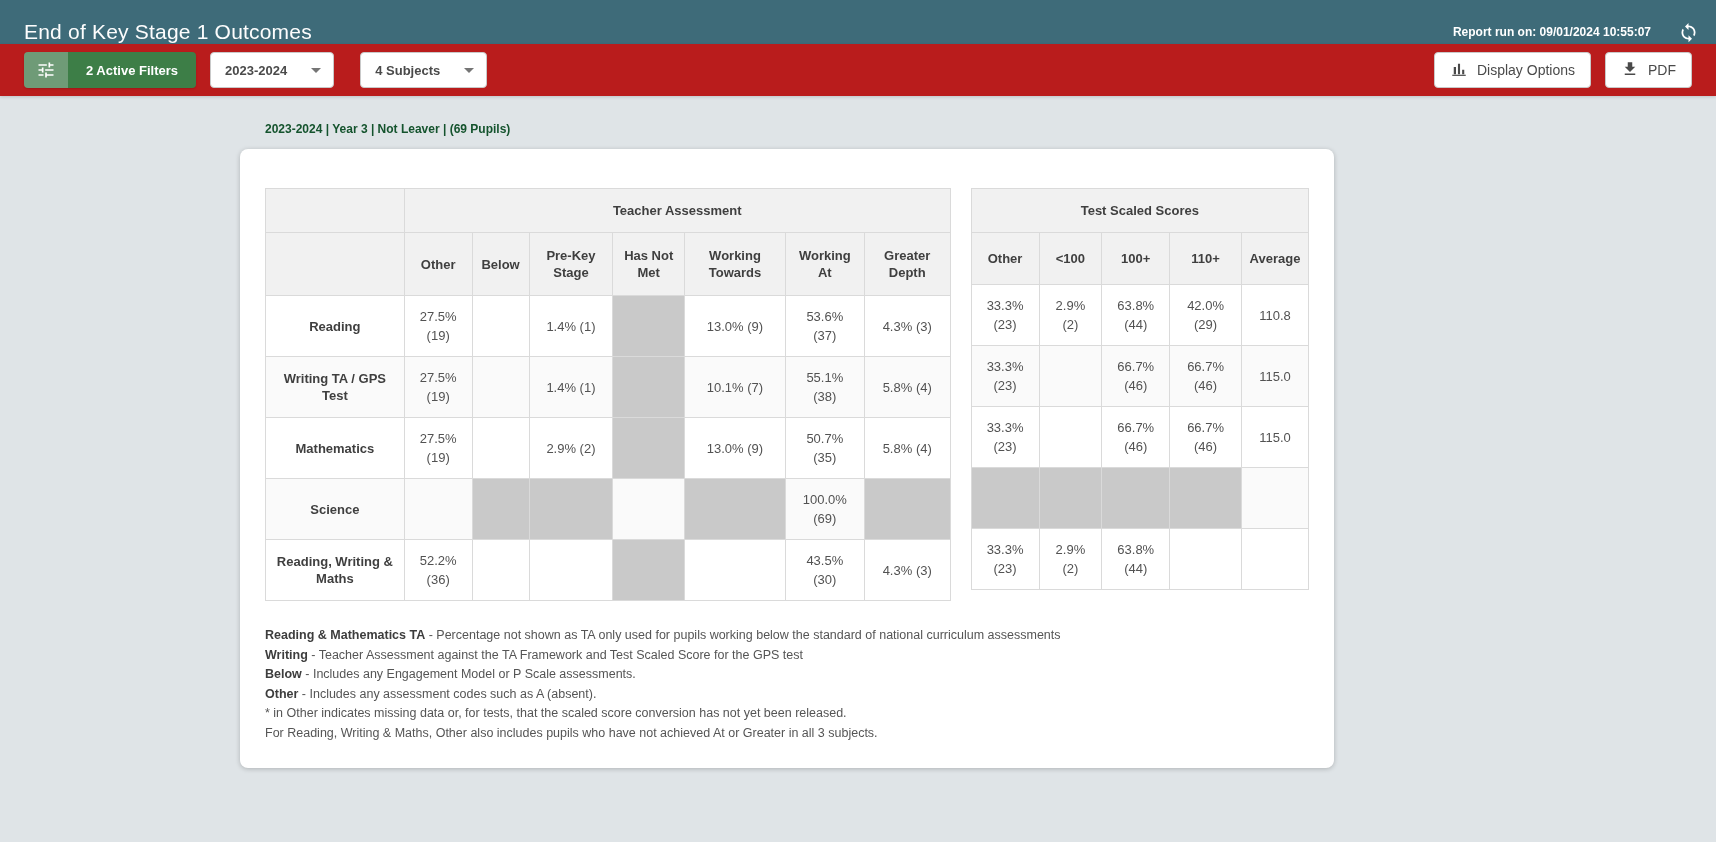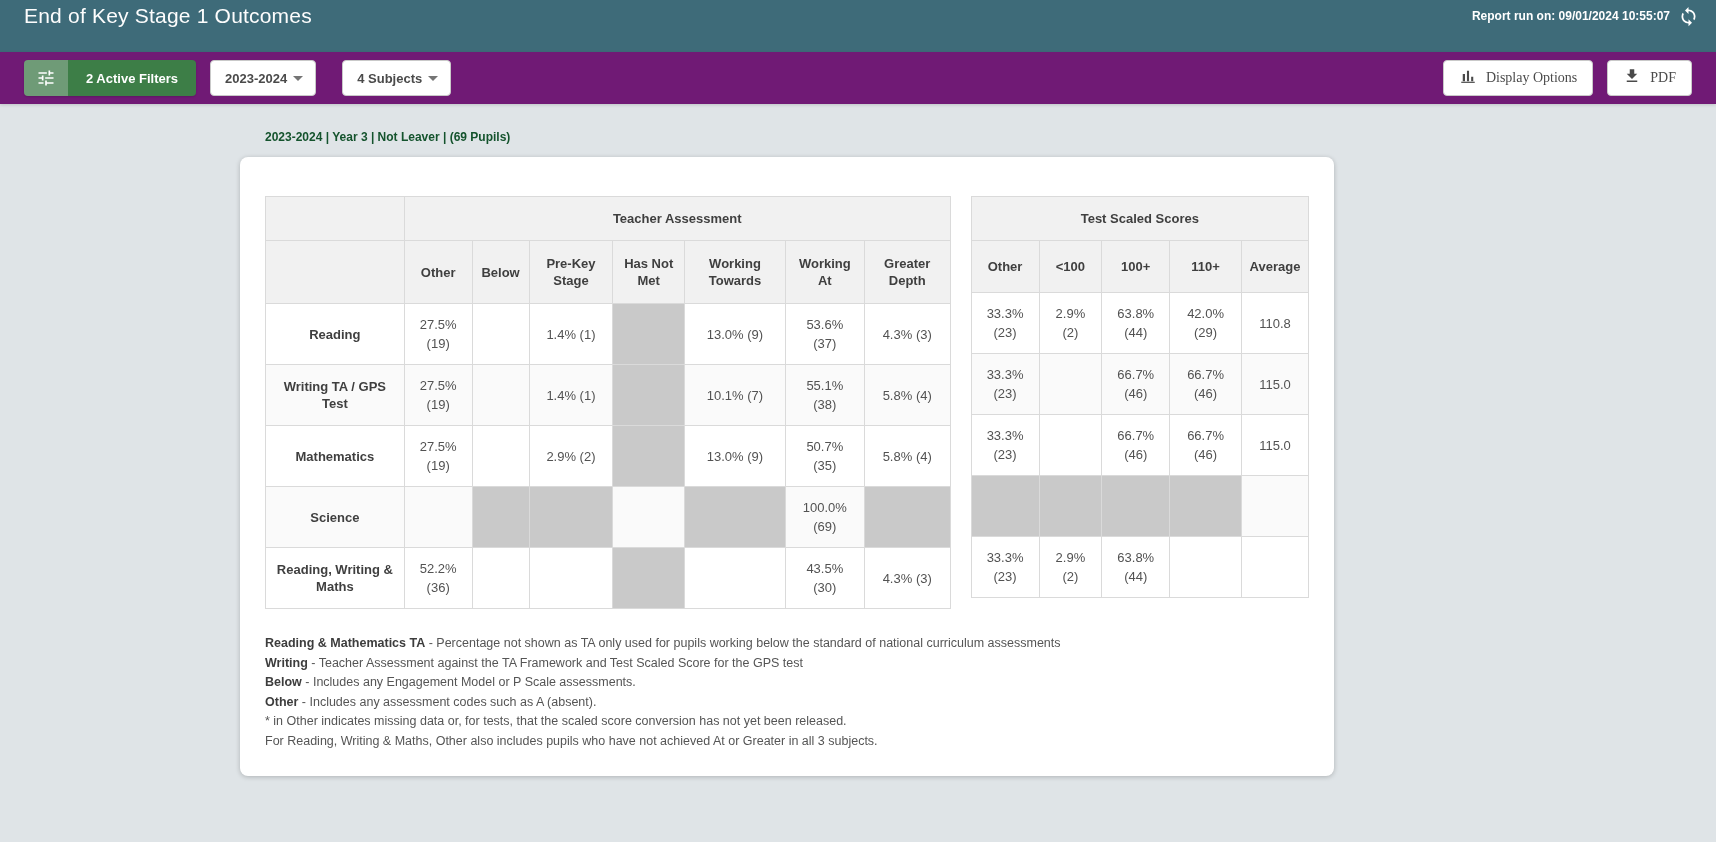--- a/index.html
+++ b/index.html
@@ -1,35 +1,35 @@
 <!DOCTYPE html>
 <html><head>
 <meta charset="utf-8">
 <style>
   *{box-sizing:border-box;margin:0;padding:0}
   html,body{width:1716px;height:842px}
   body{background:#dfe4e7;font-family:"Liberation Sans",sans-serif;overflow:hidden}
 
   
-  .app-header{height:52px;background:#3e6b79;display:flex;align-items:flex-start;justify-content:space-between;padding:4px 16px 0 24px}
+  .app-header{height:44px;background:#3e6b79;display:flex;align-items:flex-end;justify-content:space-between;padding:12px 16px 0 24px}
   .page-title{color:#fdfdfd;font-size:21px;font-weight:400;letter-spacing:.2px}
-  .header-right{display:flex;align-items:center;gap:6px}
+  .header-right{display:flex;align-items:center;gap:25px}
   .report-run{color:#fff;font-size:12px;font-weight:700}
   .refresh-btn{width:24px;height:24px;display:flex;align-items:center;justify-content:center;cursor:pointer}
 
   
-  .toolbar{height:52px;background:#701a75;display:flex;align-items:center;padding:0 24px;box-shadow:0 1px 3px rgba(0,0,0,.15);position:relative;z-index:2}
+  .toolbar{height:52px;background:#b91c1c;display:flex;align-items:center;padding:0 24px;box-shadow:0 1px 3px rgba(0,0,0,.15);position:relative;z-index:2}
   .filter-group{display:flex;height:36px;border-radius:4px;overflow:hidden;cursor:pointer;box-shadow:0 1px 2px rgba(0,0,0,.15)}
   .filter-icon-box{width:44px;background:#6f9b77;display:flex;align-items:center;justify-content:center}
   .filter-label{background:#3d7e47;color:#fff;font-weight:700;font-size:13px;display:flex;align-items:center;padding:0 18px;white-space:nowrap}
-  .dropdown{height:36px;background:#fff;border:1px solid #c9c9c9;border-radius:4px;display:flex;align-items:center;gap:6px;padding:0 12px 0 14px;margin-left:14px;font-size:13px;font-weight:700;color:#4a4a4a;cursor:pointer;white-space:nowrap}
+  .dropdown{height:36px;background:#fff;border:1px solid #c9c9c9;border-radius:4px;display:flex;align-items:center;gap:24px;padding:0 12px 0 14px;margin-left:14px;font-size:13px;font-weight:700;color:#4a4a4a;cursor:pointer;white-space:nowrap}
   .dropdown.second{margin-left:26px}
   .caret{width:0;height:0;border-left:5px solid transparent;border-right:5px solid transparent;border-top:5px solid #757575}
   .toolbar-right{margin-left:auto;display:flex;gap:14px}
-  .tb-btn{height:36px;background:#fff;border:1px solid #c9c9c9;border-radius:4px;display:flex;align-items:center;gap:9px;padding:0 15px;font-size:14px;color:#4a4a4a;cursor:pointer;font-family:Liberation Serif, serif;white-space:nowrap}
+  .tb-btn{height:36px;background:#fff;border:1px solid #c9c9c9;border-radius:4px;display:flex;align-items:center;gap:9px;padding:0 15px;font-size:14px;color:#4a4a4a;cursor:pointer;font-family:Liberation Sans, sans-serif;white-space:nowrap}
 
   
   .content{padding-left:240px}
   .breadcrumb{margin:26px 0 13px 25px;font-size:12px;font-weight:700;color:#14532d}
   .card{width:1094px;background:#fff;border-radius:8px;box-shadow:0 1px 5px rgba(0,0,0,.22);padding:39px 25px 25px}
   .tables{display:flex;gap:20px;align-items:flex-start}
 
   table{border-collapse:collapse;table-layout:fixed}
   th,td{border:1px solid #dadada;text-align:center;vertical-align:middle;font-size:13px}
   thead th{background:#f1f1f1;font-weight:700;color:#3f3f3f;padding:14px 6px}

